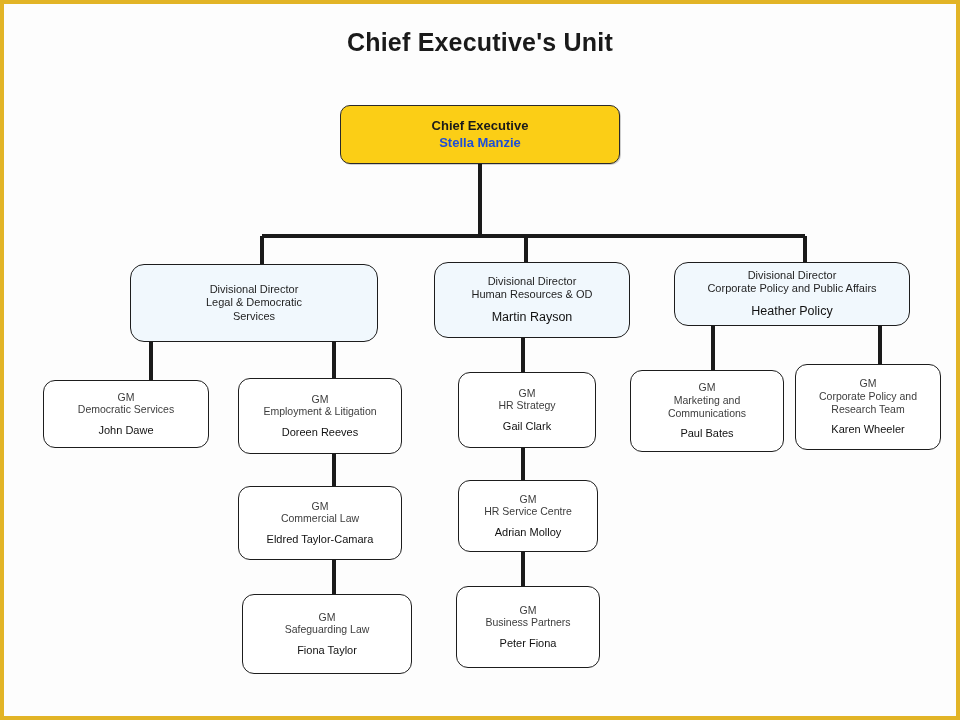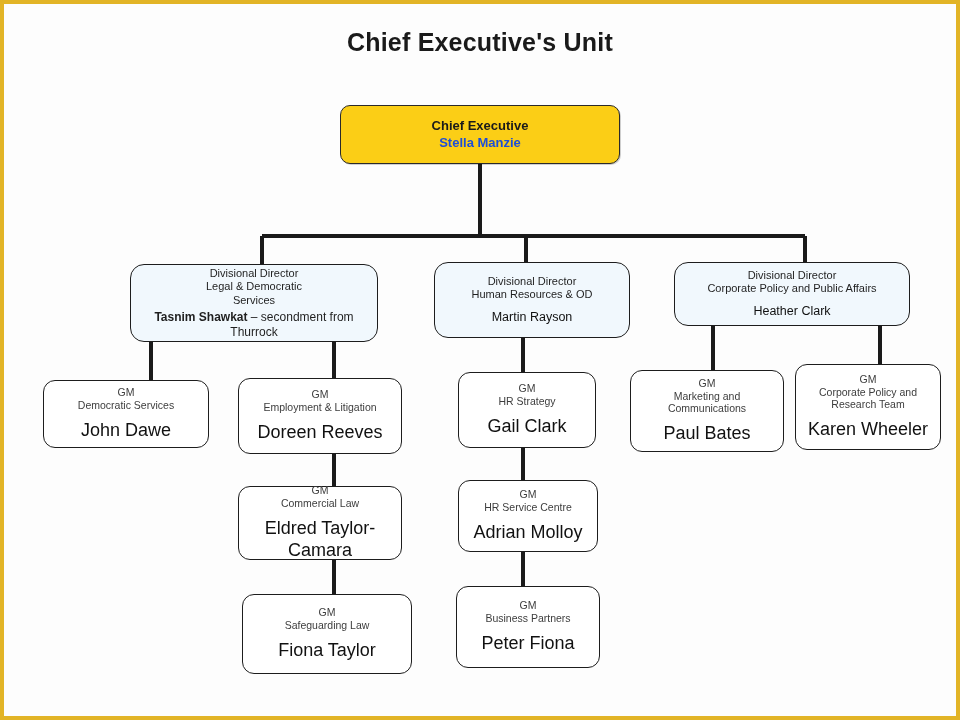--- a/index.html
+++ b/index.html
@@ -124,21 +124,21 @@
     font-size: 12px;
     margin-top: 3px;
     color: #1f1f1f;
   }
   .node.director .person.mixed b {
     font-weight: bold;
   }
 
   
   .node.gm .role { font-size: 10.5px; color: #3d3d3d; }
-  .node.gm .person { font-size: 18px; }
+  .node.gm .person { font-size: 11px; }
 
   
   #watermark {
     position: absolute;
     left: 36px;
     top: 666px;
     font-size: 9px;
     color: #f3f1ef;
     letter-spacing: 0.5px;
     user-select: none;
@@ -187,33 +187,32 @@
 
     <div class="node root" style="left:336px; top:101px; width:280px; height:59px;">
       <div class="role">Chief Executive</div>
       <div class="person">Stella Manzie</div>
     </div>
 
     <div class="node director" style="left:126px; top:260px; width:248px; height:78px;">
       <div class="role">Divisional Director
 Legal &amp; Democratic
 Services</div>
-      <div class="person mixed"><b>Tasnim Shawkat</b><span> – secondment from Thurrock</span></div>
     </div>
 
     <div class="node director" style="left:430px; top:258px; width:196px; height:76px;">
       <div class="role">Divisional Director
 Human Resources &amp; OD</div>
       <div class="person">Martin Rayson</div>
     </div>
 
     <div class="node director" style="left:670px; top:258px; width:236px; height:64px;">
       <div class="role">Divisional Director
 Corporate Policy and Public Affairs</div>
-      <div class="person">Heather Clark</div>
+      <div class="person">Heather Policy</div>
     </div>
 
     <div class="node gm" style="left:39px; top:376px; width:166px; height:68px;">
       <div class="role">GM
 Democratic Services</div>
       <div class="person">John Dawe</div>
     </div>
 
     <div class="node gm" style="left:234px; top:374px; width:164px; height:76px;">
       <div class="role">GM

